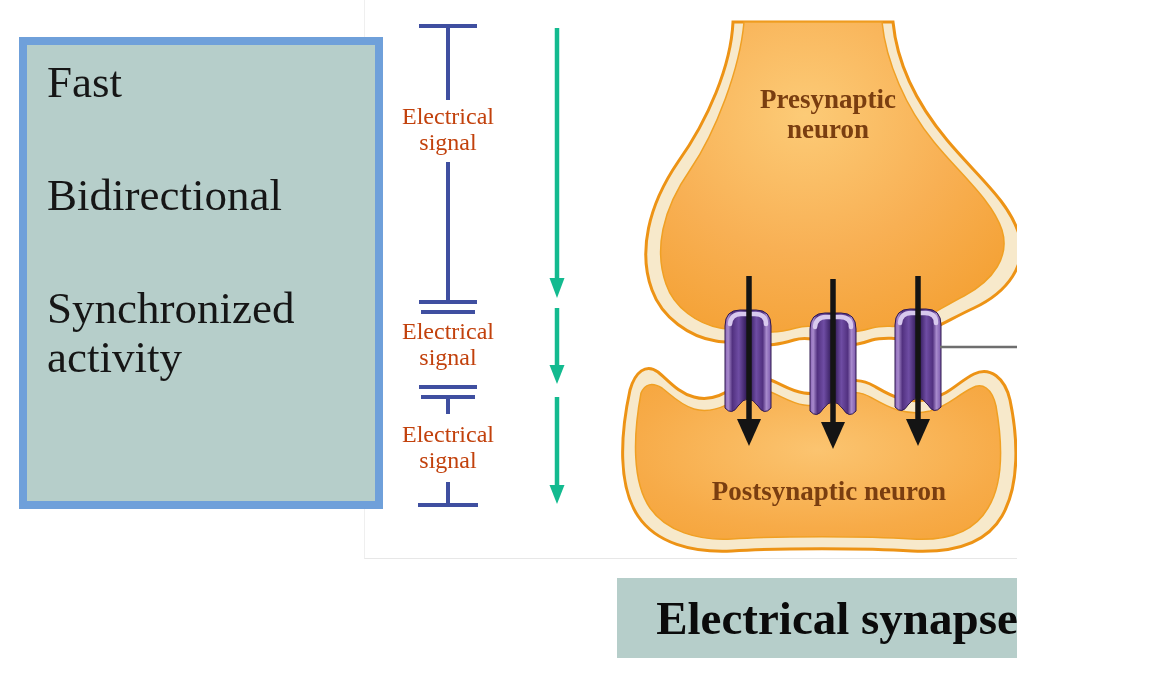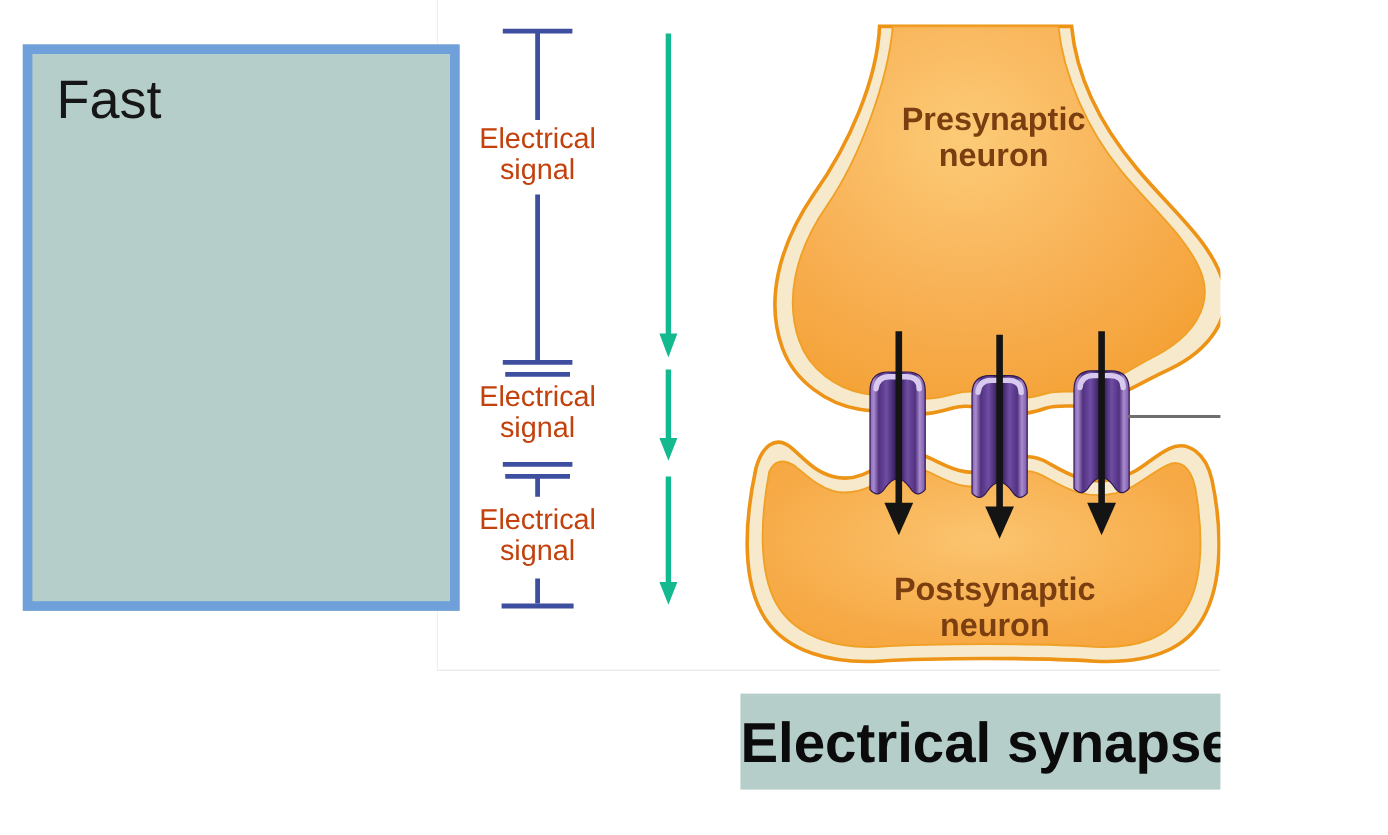--- a/index.html
+++ b/index.html
@@ -1,17 +1,17 @@
 <!DOCTYPE html>
 <html><head>
 <meta charset="utf-8">
 <style>
   html,body{margin:0;padding:0;background:#ffffff;}
   #stage{position:relative;width:1017px;height:696px;background:#ffffff;overflow:hidden;
-         font-family:Liberation Sans, sans-serif;}
+         font-family:Liberation Serif, serif;}
 
   
   .panel-edge{position:absolute;left:364px;top:0;width:792px;height:558px;
       border-left:1px solid #efefef;border-right:1px solid #f3f3f3;border-bottom:1px solid #e7e7e7;}
 
   
   .left-box{position:absolute;left:19px;top:37px;width:364px;height:472px;box-sizing:border-box;
       background:#b6ceca;border:8px solid #6fa0da;padding:13px 20px;
       display:flex;flex-direction:column;gap:64px;}
   .left-box .item{font-size:45px;line-height:49px;color:#161616;letter-spacing:0px;}
@@ -22,34 +22,36 @@
 
   
   .neuron-label{position:absolute;text-align:center;color:#7a3e10;font-weight:600;}
   .presyn-label{left:738px;top:84px;width:180px;font-size:27px;line-height:30px;}
   .postsyn-label{left:698px;top:476px;width:262px;font-size:27px;line-height:30px;}
   .gap-label{position:absolute;left:1036px;top:331px;width:106px;
       font-size:25px;line-height:30px;color:#58595b;text-align:left;}
 
   
   .title-bar{position:absolute;left:617px;top:578px;width:440px;height:80px;background:#b6ceca;
-      display:flex;align-items:center;}
+      display:flex;align-items:center;justify-content:center;}
   .title-bar .txt{font-size:47px;font-weight:bold;color:#0b0b0b;letter-spacing:0px;}
 
   svg{position:absolute;display:block;}
 </style>
 </head>
 <body>
 
 <div id="stage">
 
   <div class="panel-edge"></div>
 
   <div class="left-box">
     <div class="item">Fast</div>
+    <div class="item">Bidirectional</div>
+    <div class="item">Synchronized activity</div>
   </div>
 
   <svg style="left:392px;top:0;width:190px;height:540px" viewBox="392 0 190 540">
     <g stroke="#3f4fa0" stroke-width="4" fill="none">
 
       <g>
         <line x1="419" y1="26" x2="477" y2="26"></line>
         <line x1="448" y1="26" x2="448" y2="100"></line>
       </g>
       <line x1="448" y1="162" x2="448" y2="302"></line>

